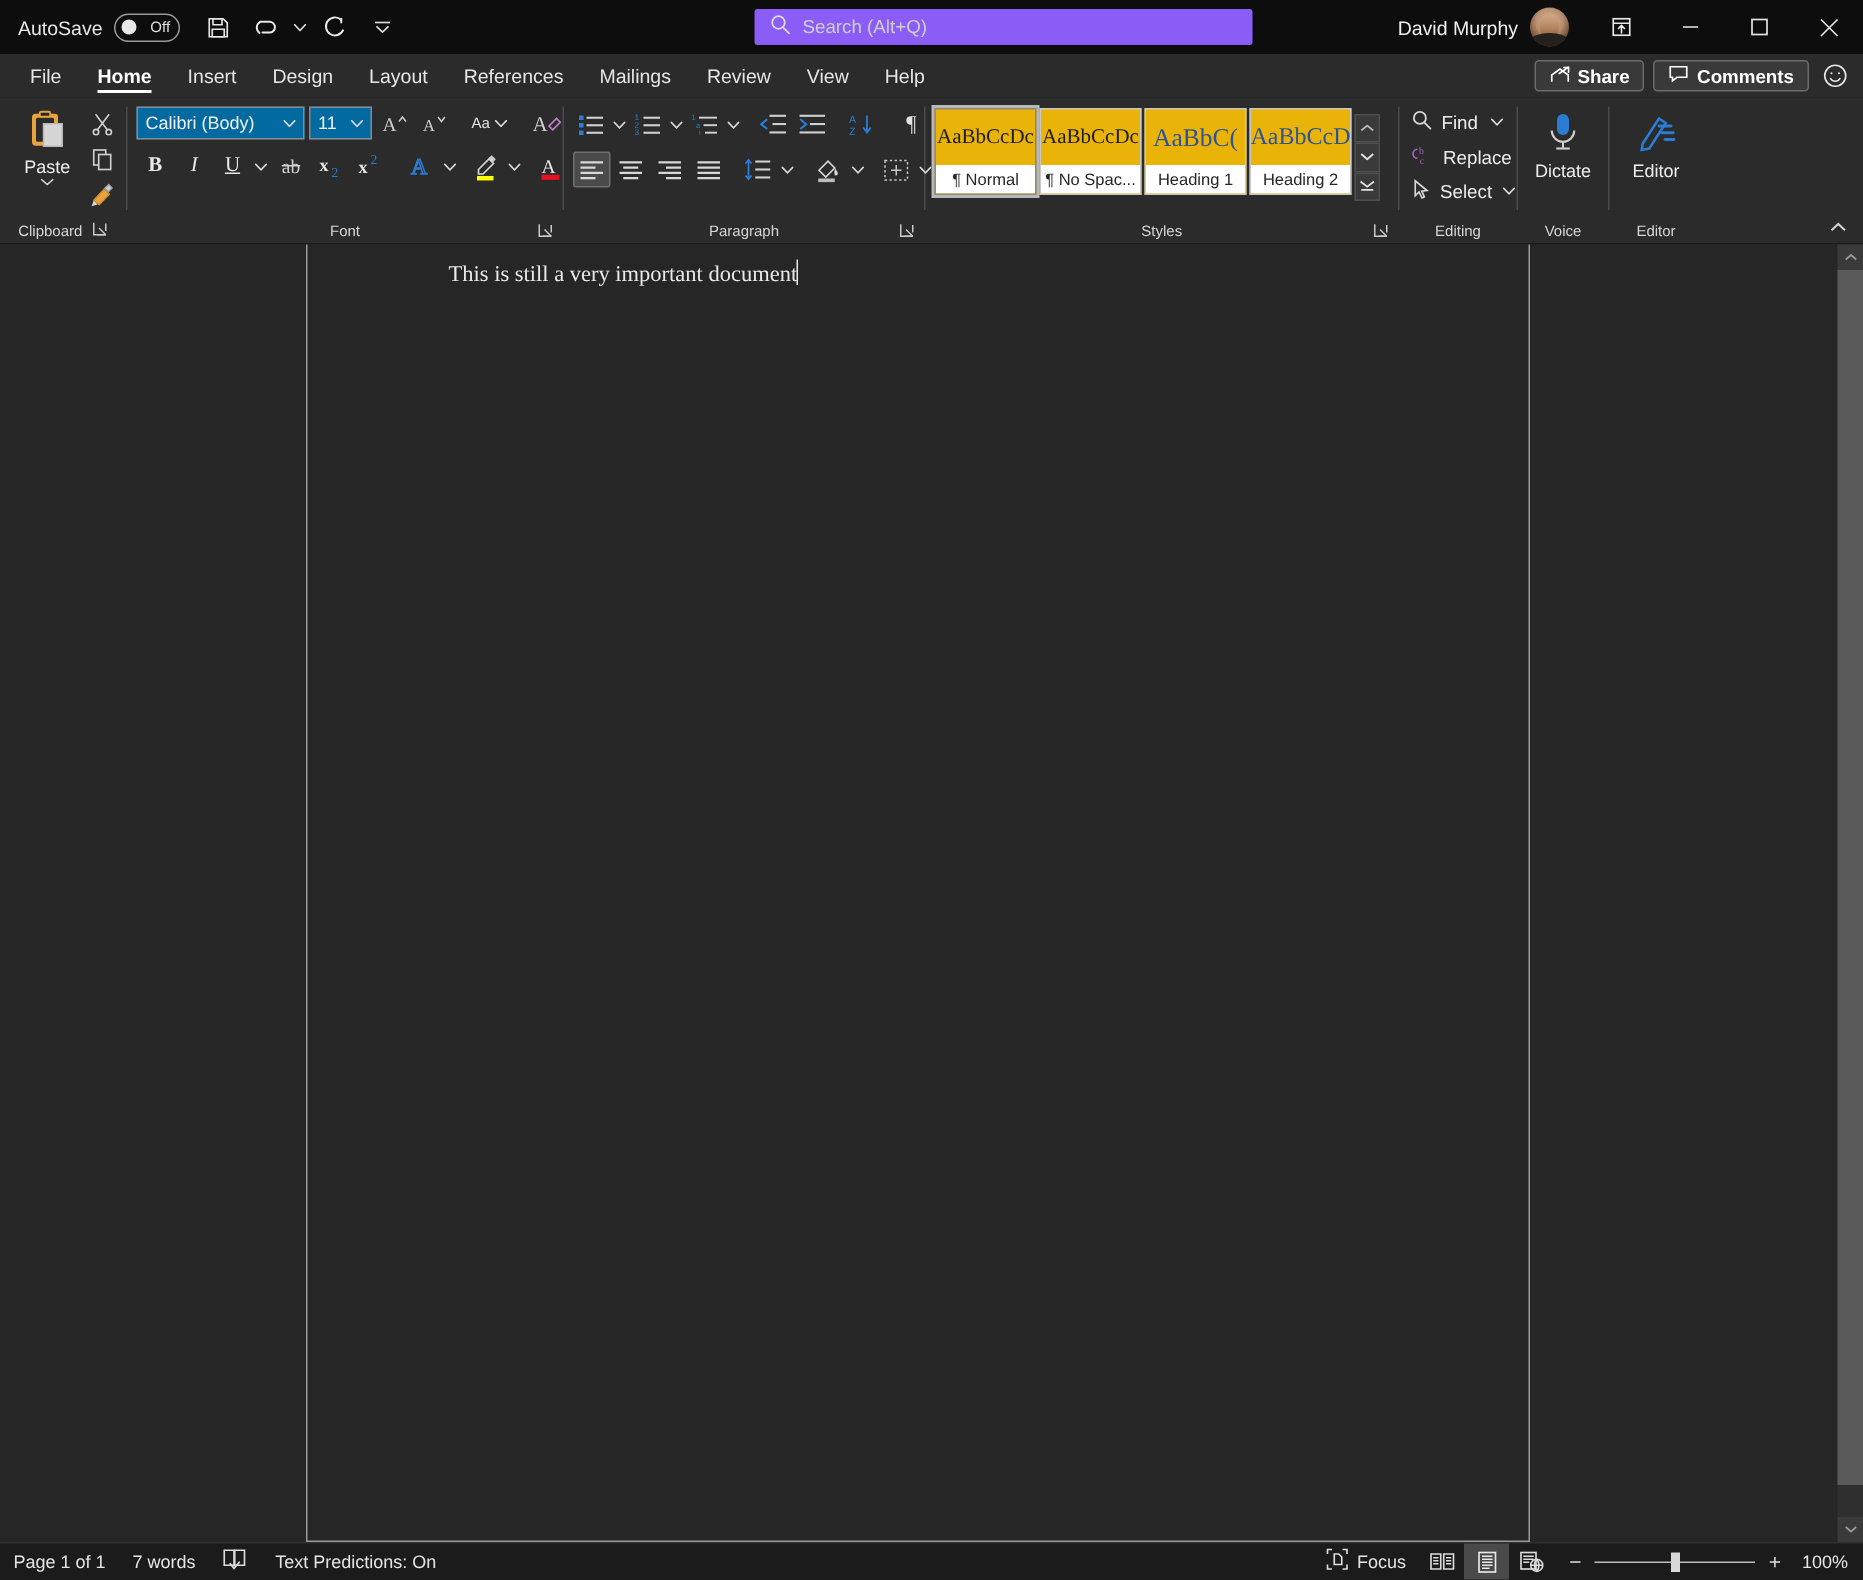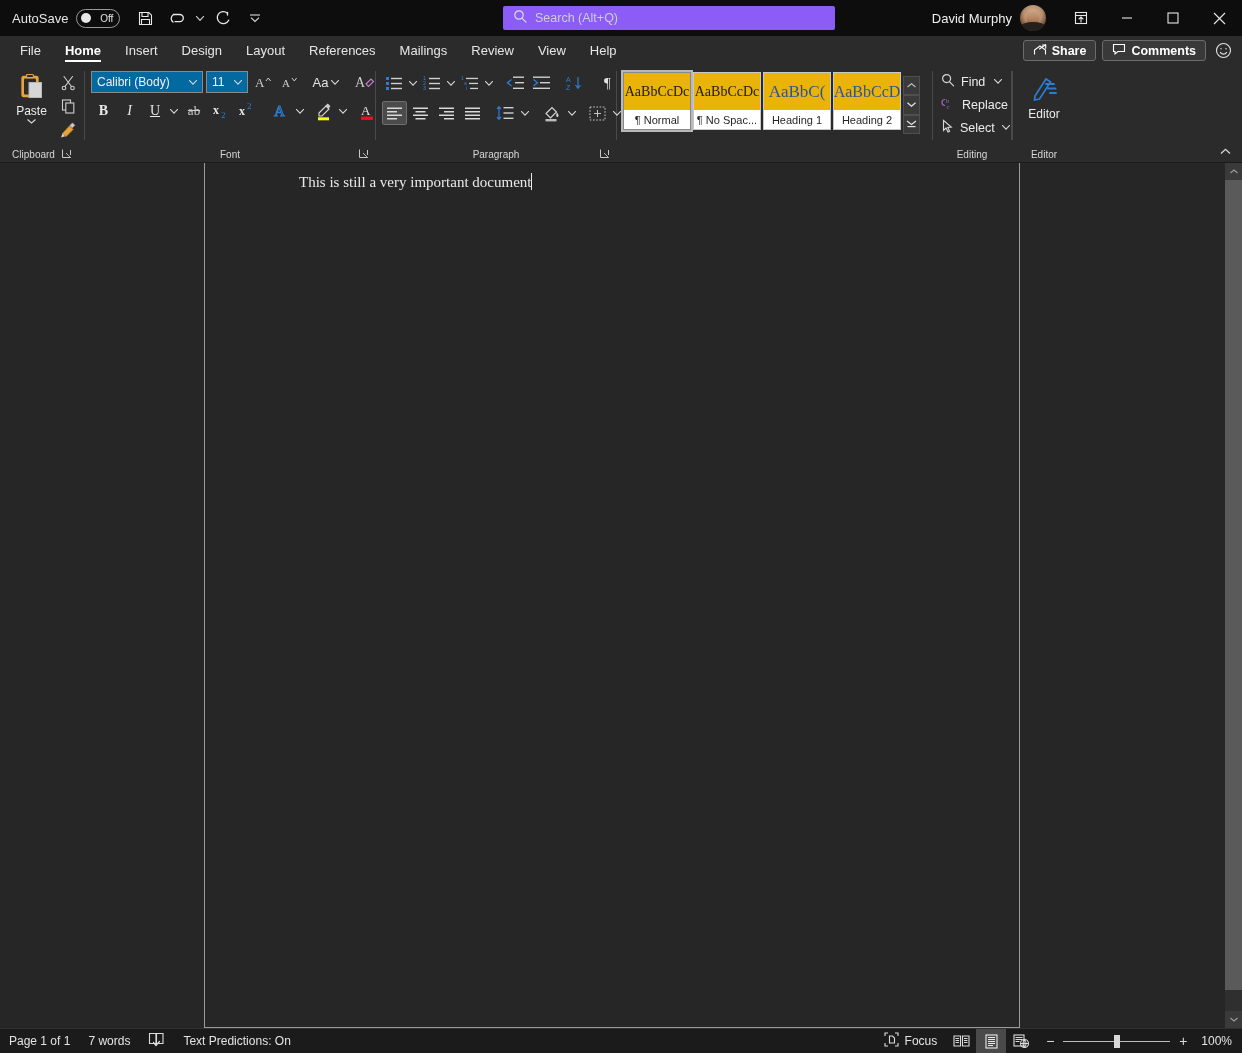--- a/index.html
+++ b/index.html
@@ -434,21 +434,21 @@
                 <path d="M12 7 L14.3 4 L16.6 7" fill="none" stroke="#cfcfcf" stroke-width="1"></path>
               </svg>
           </div>
           <div class="ibtn" style="width:23px">
             <svg width="19" height="17" viewBox="0 0 19 17">
                 <text x="1" y="13" font-family="Liberation Serif, serif" font-size="11" fill="#cfcfcf">A</text>
                 <path d="M11 4 L13.3 7 L15.6 4" fill="none" stroke="#cfcfcf" stroke-width="1"></path>
               </svg>
           </div>
           <div class="ibtn" style="width:34px;margin-left:4px">
-            <span style="font-size:13px;color:#e2e2e2">Aa</span>
+            <span style="font-size:10px;color:#e2e2e2">Aa</span>
             <svg width="8" height="5" viewBox="0 0 8 5" style="margin-left:3px">
                 <path d="M0 0 L4 4.2 L8 0" fill="none" stroke="#d8d8d8" stroke-width="1.1"></path>
               </svg>
           </div>
           <div class="ibtn" style="width:26px;margin-left:6px">
             <svg width="20" height="18" viewBox="0 0 20 18">
               <text x="0" y="14" font-family="Liberation Serif, serif" font-size="14" fill="#cfcfcf">A</text>
               <path d="M11 11 L16 6 L18.5 8.5 L13.5 13.5z" fill="none" stroke="#c77fcd" stroke-width="1.1"></path>
             </svg>
           </div>
@@ -722,20 +722,30 @@
             </div>
             <div class="ss-btn">
               <svg width="11" height="8" viewBox="0 0 11 8">
                 <path d="M1 1 L5.5 4.4 L10 1" fill="none" stroke="#e2e2e2" stroke-width="1.2"></path>
                 <path d="M1.5 6.6 H9.5" stroke="#e2e2e2" stroke-width="1.2"></path>
               </svg>
             </div>
           </div>
         </div>
       </div>
+      <div class="rgroup-label">
+        <span>Styles</span>
+        <span class="dlg-launcher">
+          <svg width="11" height="11" viewBox="0 0 11 11" fill="none" stroke="#c9c9c9" stroke-width="1">
+            <path d="M1.5 1.5 v8 h8"></path>
+              <path d="M9.5 2 v5 M4 9.5 h5.5"></path>
+              <path d="M9.5 9.5 L5 5" stroke-width="0.9"></path>
+          </svg>
+        </span>
+      </div>
     </div>
     <div class="rgroup-sep"></div>
 
     <div class="rgroup" style="width:78px">
       <div class="rgroup-body" style="flex-direction:column;align-items:flex-start;padding-left:6px;padding-top:5px">
         <div class="editing-item">
           <span>
             <svg width="14" height="14" viewBox="0 0 14 14" fill="none" stroke="#d8d8d8" stroke-width="1.2">
               <circle cx="5.6" cy="5.6" r="4"></circle>
                 <path d="M8.6 8.8 L12.6 12.8" stroke-linecap="round"></path>
@@ -767,20 +777,36 @@
               <path d="M0 0 L4 4.2 L8 0" fill="none" stroke="#d8d8d8" stroke-width="1.1"></path>
             </svg>
         </div>
       </div>
       <div class="rgroup-label">
         <span>Editing</span>
       </div>
     </div>
     <div class="rgroup-sep"></div>
 
+    <div class="rgroup" style="width:60px">
+      <div class="rgroup-body" style="justify-content:center;align-items:flex-start">
+        <div class="big-btn">
+          <svg width="28" height="30" viewBox="0 0 28 30">
+            <rect x="10" y="2" width="8" height="14" rx="4" fill="#2b7cd3"></rect>
+            <path d="M6.5 13 a7.5 7.5 0 0 0 15 0" fill="none" stroke="#cfcfcf" stroke-width="1.4"></path>
+            <path d="M14 20.5 v4" stroke="#cfcfcf" stroke-width="1.4"></path>
+            <path d="M9.5 25 h9" stroke="#cfcfcf" stroke-width="1.4"></path>
+          </svg>
+          <span class="big-label">Dictate</span>
+        </div>
+      </div>
+      <div class="rgroup-label">
+        <span>Voice</span>
+      </div>
+    </div>
     <div class="rgroup-sep"></div>
 
     <div class="rgroup" style="width:62px">
       <div class="rgroup-body" style="justify-content:center;align-items:flex-start">
         <div class="big-btn">
           <svg width="30" height="30" viewBox="0 0 30 30">
             <path d="M6 22 L17 5 L21.5 8 L10.5 25 L5.5 26z" fill="none" stroke="#2b7cd3" stroke-width="1.7"></path>
             <path d="M17 10 h8 M19 14.5 h7.5 M21 19 h6" stroke="#2b7cd3" stroke-width="1.9" stroke-linecap="round"></path>
           </svg>
           <span class="big-label">Editor</span>

